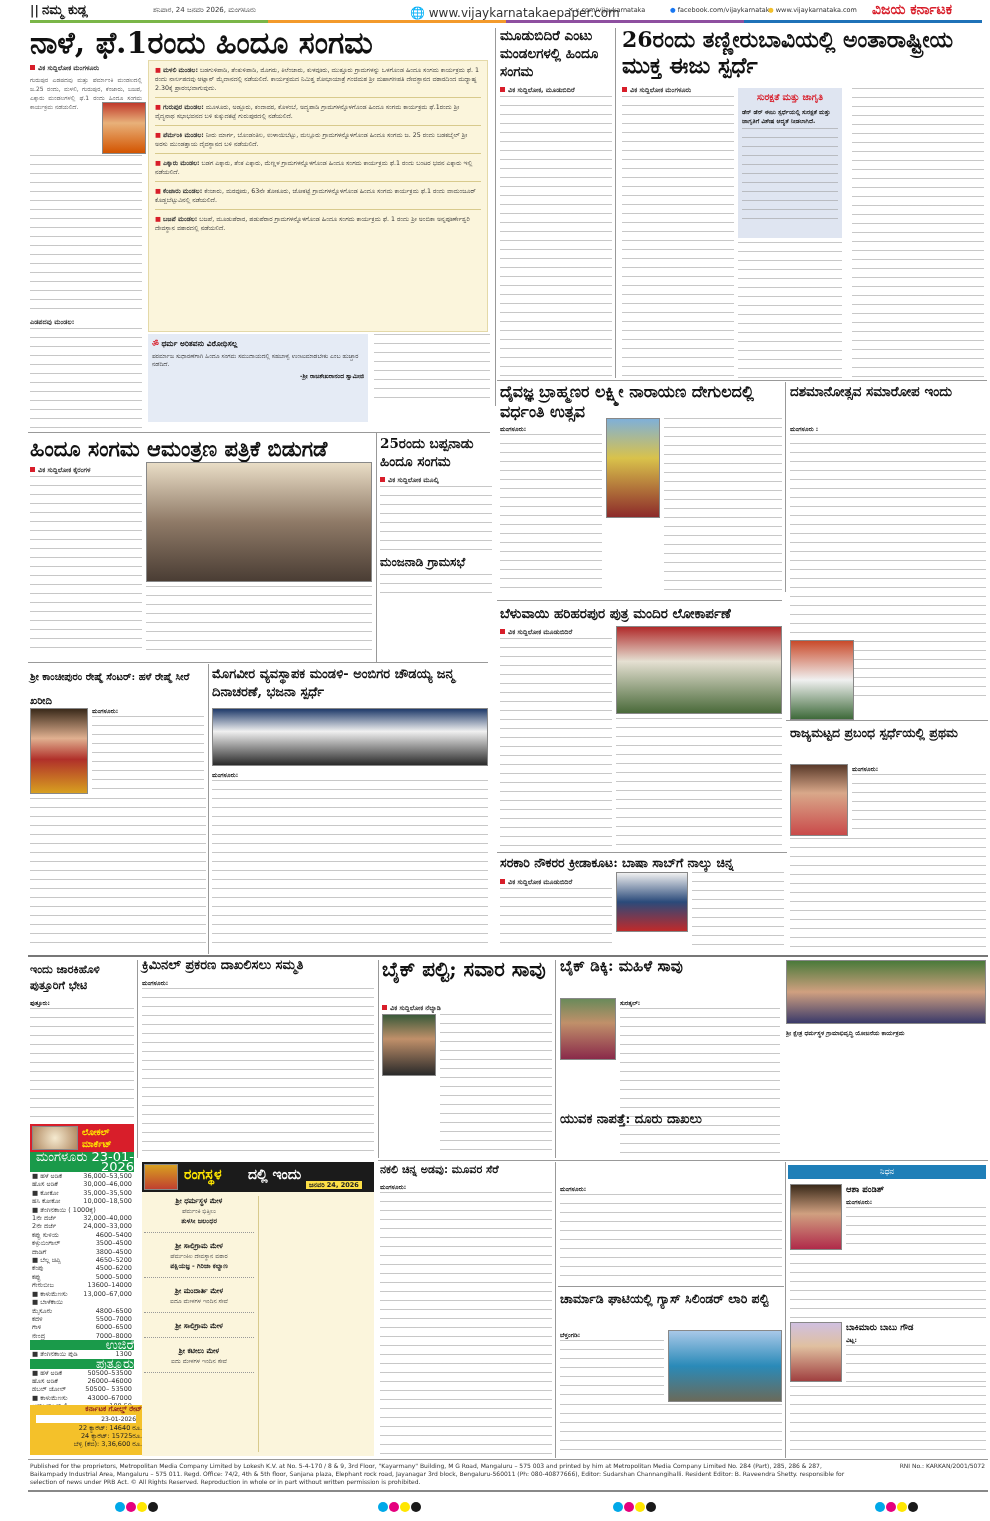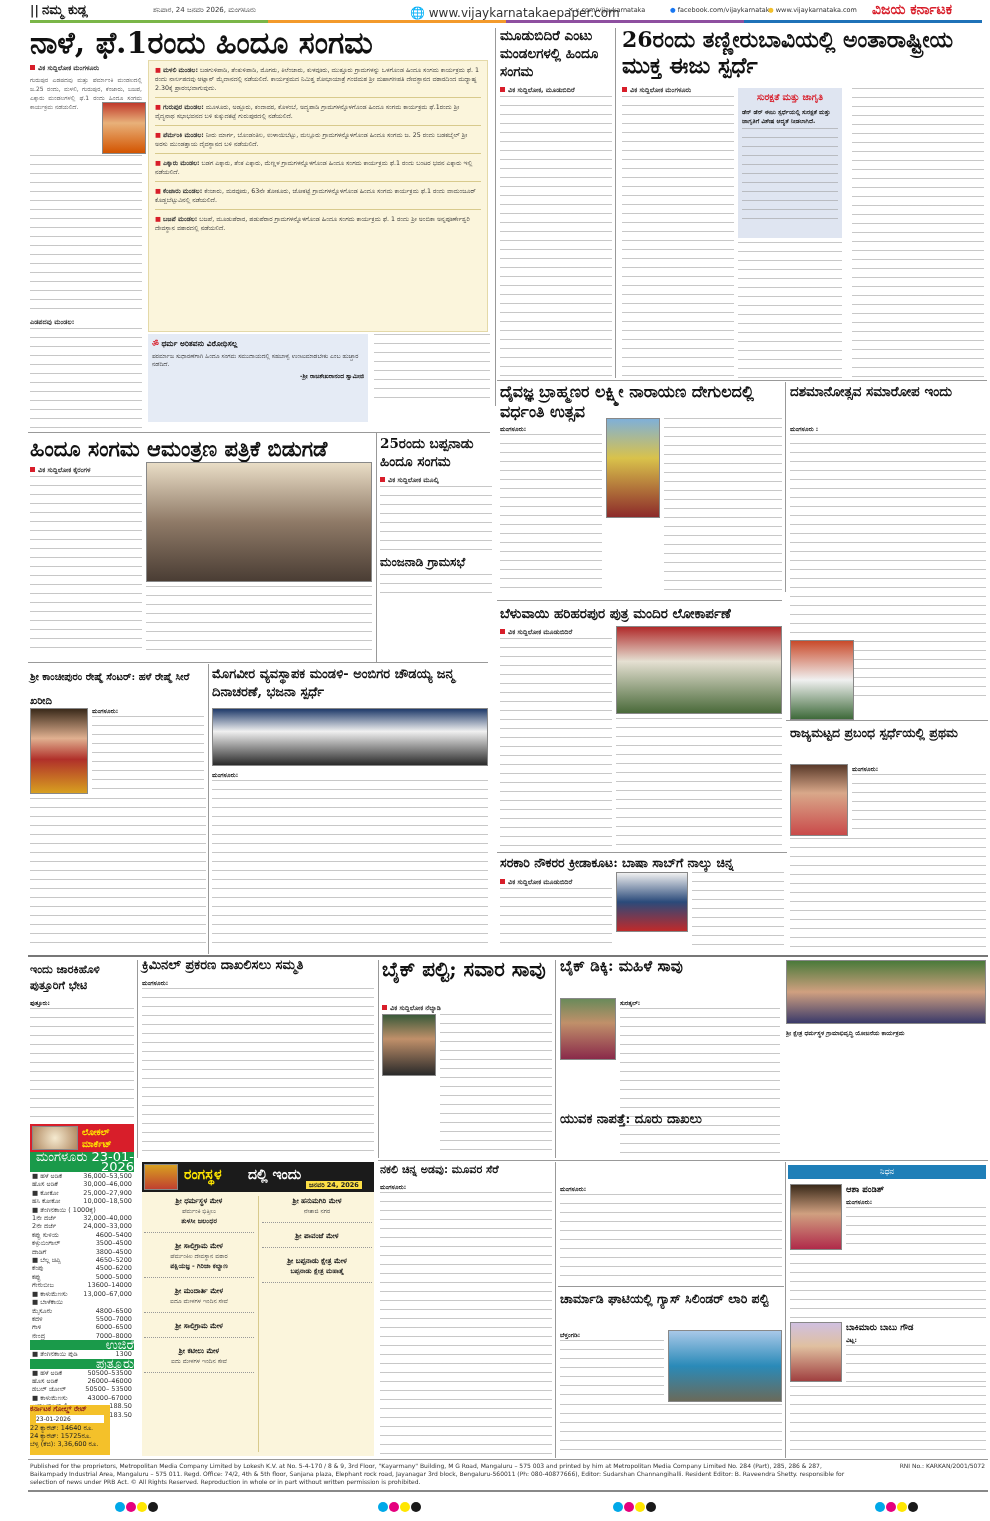--- a/index.html
+++ b/index.html
@@ -178,21 +178,21 @@
       <div class="row">
         <span>■ ಹಳೆ ಅಡಿಕೆ</span>
         <span>36,000–53,500</span>
       </div>
       <div class="row">
         <span>ಹೊಸ ಅಡಿಕೆ</span>
         <span>30,000–46,000</span>
       </div>
       <div class="row">
         <span>■ ಕೋಕೋ</span>
-        <span>25,000–27,900</span>
+        <span>35,000–35,500</span>
       </div>
       <div class="row">
         <span>ಹಸಿ ಕೋಕೋ</span>
         <span>10,000–18,500</span>
       </div>
       <div class="row">
         <span>■ ತೆಂಗಿನಕಾಯಿ ( 1000ಕ್ಕೆ)</span>
         <span></span>
       </div>
       <div class="row">
@@ -284,21 +284,21 @@
       <div class="row">
         <span>ಆರ್‌ಎಸ್ಎಸ್ 4</span>
         <span>188.50</span>
       </div>
       <div class="row">
         <span>ಆರ್‌ಎಸ್ಎಸ್ 5</span>
         <span>183.50</span>
       </div>
     </div>
 </div>
-<div class="abs gold" style="left:30px;top:1405px;width:80px;height:50px;text-align:left">
+<div class="abs gold" style="left:30px;top:1405px;width:112px;height:50px;text-align:right">
   <div style="font-size:7px;font-weight:bold;color:#8a1a1a;line-height:9px">ಕರ್ನಾಟಕ ಗೋಲ್ಡ್ ರೇಟ್</div>
   <div style="background:#fff;margin:1px 6px;font-size:6px;line-height:8px">23-01-2026</div>
   <div style="font-size:6.5px;line-height:8px">22 ಕ್ಯಾರೆಟ್: 14640 ರೂ.</div>
   <div style="font-size:6.5px;line-height:8px">24 ಕ್ಯಾರೆಟ್: 15725ರೂ.</div>
   <div style="font-size:6.5px;line-height:8px">ಬೆಳ್ಳಿ (ಕೆಜಿ): 3,36,600 ರೂ.</div>
 </div>
 
 <div class="abs" style="left:142px;top:1162px;width:160px;height:30px;background:#1b1b1b">
   <div class="abs photo" style="left:2px;top:2px;width:34px;height:26px;background:linear-gradient(180deg,#d8a020,#c04030)"></div>
   <span class="abs" style="left:42px;top:4px;font-size:14px;font-weight:bold;color:#ffe600">ರಂಗಸ್ಥಳ</span>
@@ -325,33 +325,20 @@
       </div>
       <div style="margin-bottom: 8px; border-bottom: 1px dotted rgb(153, 153, 153); padding-bottom: 6px;">
         <div style="font-size: 7px; font-weight: bold; color: rgb(17, 17, 17); line-height: 10px;">ಶ್ರೀ ಸಾಲಿಗ್ರಾಮ ಮೇಳ</div>
       </div>
       <div style="margin-bottom: 8px; border-bottom: 1px dotted rgb(153, 153, 153); padding-bottom: 6px;">
         <div style="font-size: 7px; font-weight: bold; color: rgb(17, 17, 17); line-height: 10px;">ಶ್ರೀ ಕಟೀಲು ಮೇಳ</div>
         <div style="font-size: 6px; font-weight: normal; color: rgb(68, 68, 68); line-height: 10px;">ಐದು ಮೇಳಗಳ ಇಂದಿನ ಸೇವೆ</div>
       </div>
     </div>
   <div class="vline" style="left:116px;top:4px;height:256px;background:#d8ca8d"></div>
-  <div id="rcol2" class="abs" style="left:120px;top:4px;width:110px;text-align:center">
-      <div style="margin-bottom: 8px; border-bottom: 1px dotted rgb(153, 153, 153); padding-bottom: 6px;">
-        <div style="font-size: 7px; font-weight: bold; color: rgb(17, 17, 17); line-height: 10px;">ಶ್ರೀ ಹನುಮಗಿರಿ ಮೇಳ</div>
-        <div style="font-size: 6px; font-weight: normal; color: rgb(68, 68, 68); line-height: 10px;">ನೇತಾಜಿ ನಗರ</div>
-      </div>
-      <div style="margin-bottom: 8px; border-bottom: 1px dotted rgb(153, 153, 153); padding-bottom: 6px;">
-        <div style="font-size: 7px; font-weight: bold; color: rgb(17, 17, 17); line-height: 10px;">ಶ್ರೀ ಪಾವಂಜೆ ಮೇಳ</div>
-      </div>
-      <div style="margin-bottom: 8px; border-bottom: 1px dotted rgb(153, 153, 153); padding-bottom: 6px;">
-        <div style="font-size: 7px; font-weight: bold; color: rgb(17, 17, 17); line-height: 10px;">ಶ್ರೀ ಬಪ್ಪನಾಡು ಕ್ಷೇತ್ರ ಮೇಳ</div>
-        <div style="font-size: 6.5px; font-weight: bold; color: rgb(34, 34, 34); line-height: 10px;">ಬಪ್ಪನಾಡು ಕ್ಷೇತ್ರ ಮಹಾತ್ಮೆ</div>
-      </div>
-    </div>
 </div>
 
 <div class="hline" style="left:378px;top:1160px;width:610px"></div>
 <div class="abs headline" style="left:380px;top:1164px;width:172px;font-size:11px">ನಕಲಿ ಚಿನ್ನ ಅಡವು: ಮೂವರ ಸೆರೆ</div>
 <div class="abs txt" style="left:380px;top:1182px;width:50px;font-weight:bold;color:#111">ಮಂಗಳೂರು:</div>
 <div class="abs txt txtfill" style="left:380px;top:1192px;width:172px;height:264px"></div>
 <div class="vline" style="left:555px;top:1162px;height:296px"></div>
 
 <div class="abs headline" style="left:560px;top:1112px;width:222px;font-size:13px">ಯುವಕ ನಾಪತ್ತೆ: ದೂರು ದಾಖಲು</div>
 <div class="abs txt" style="left:560px;top:1184px;width:50px;font-weight:bold;color:#111">ಮಂಗಳೂರು:</div>

